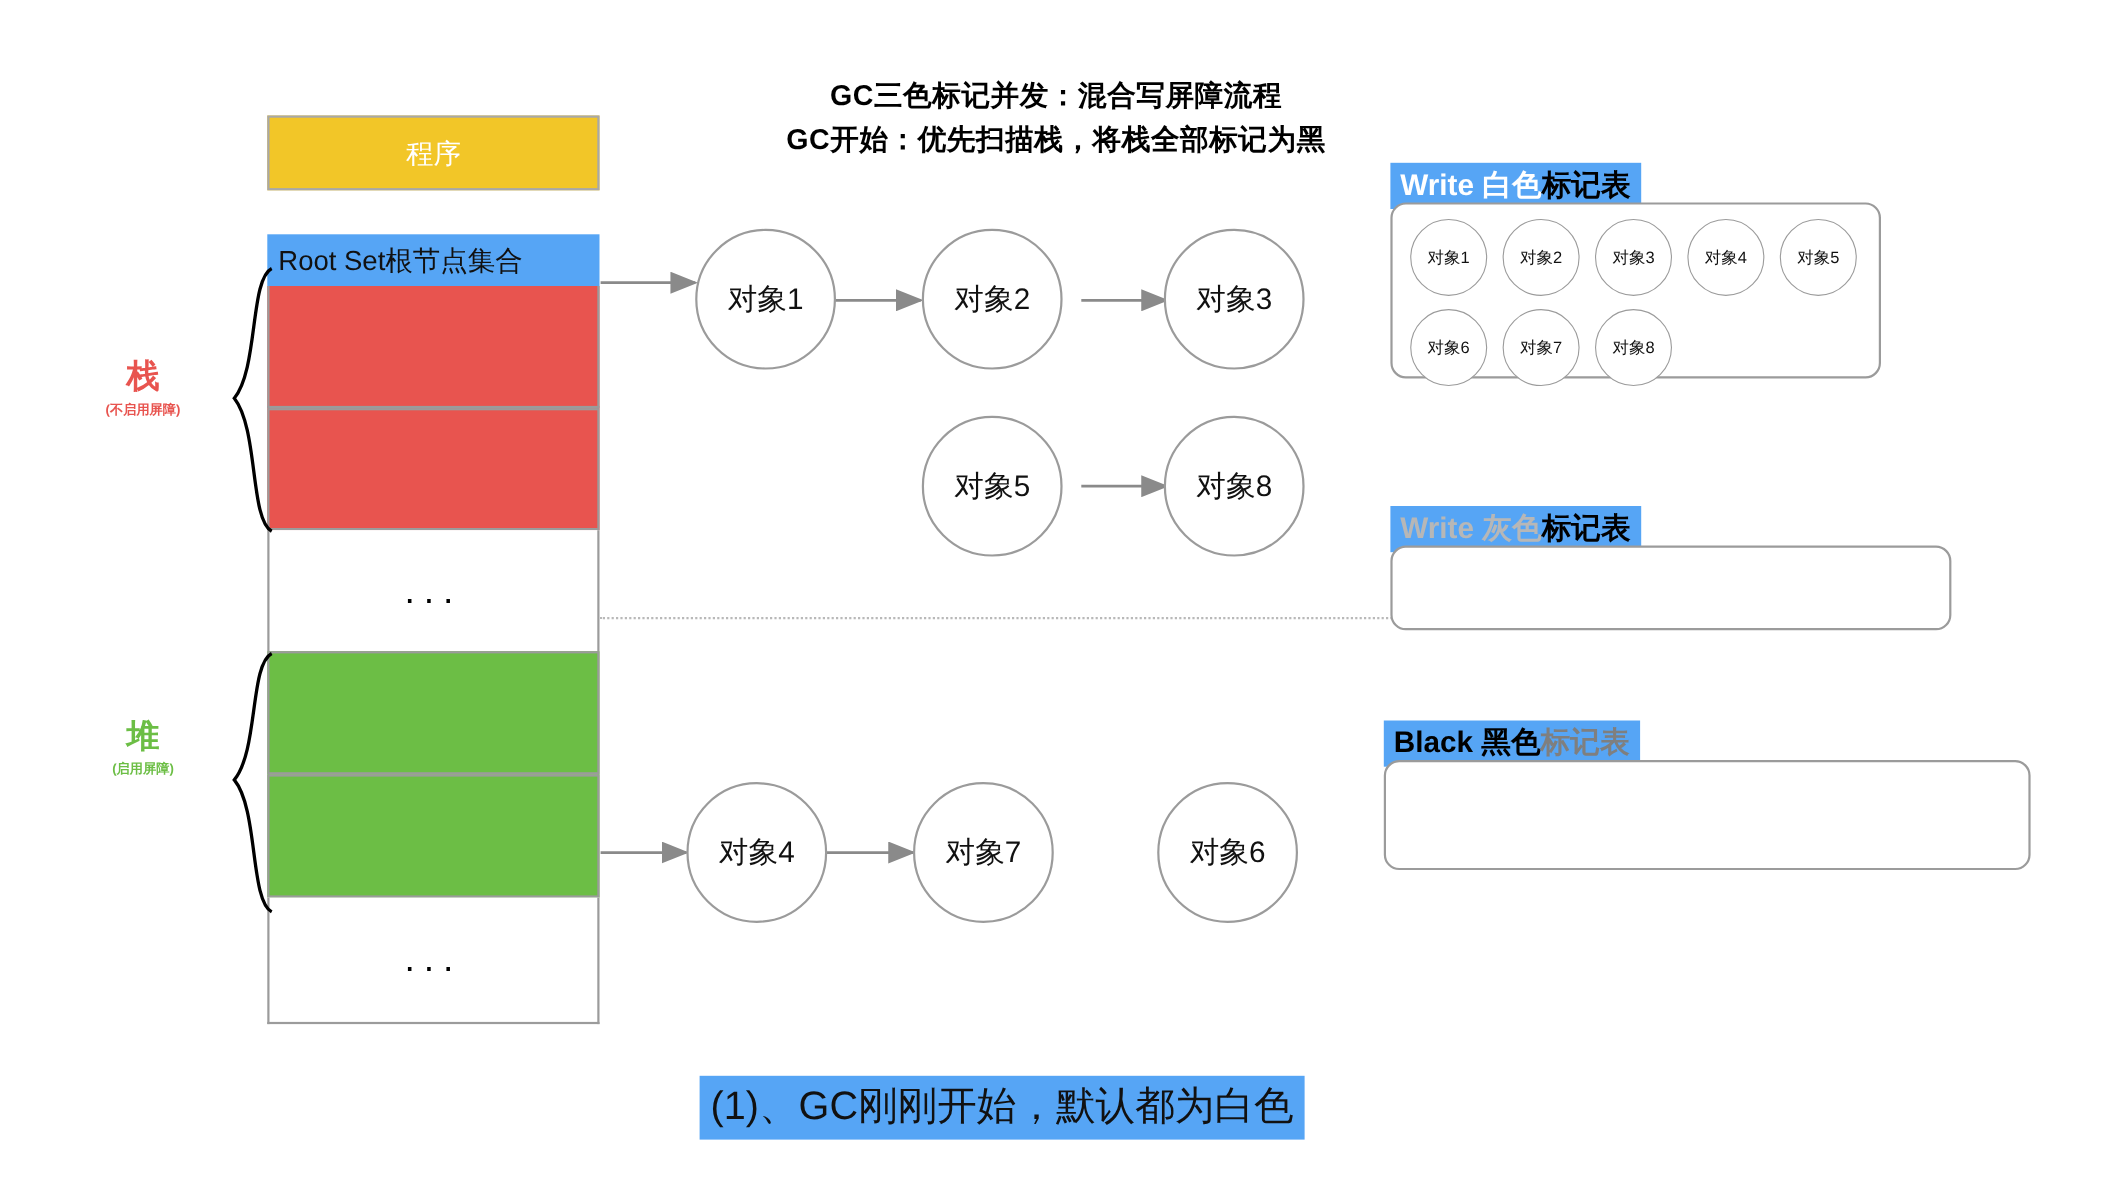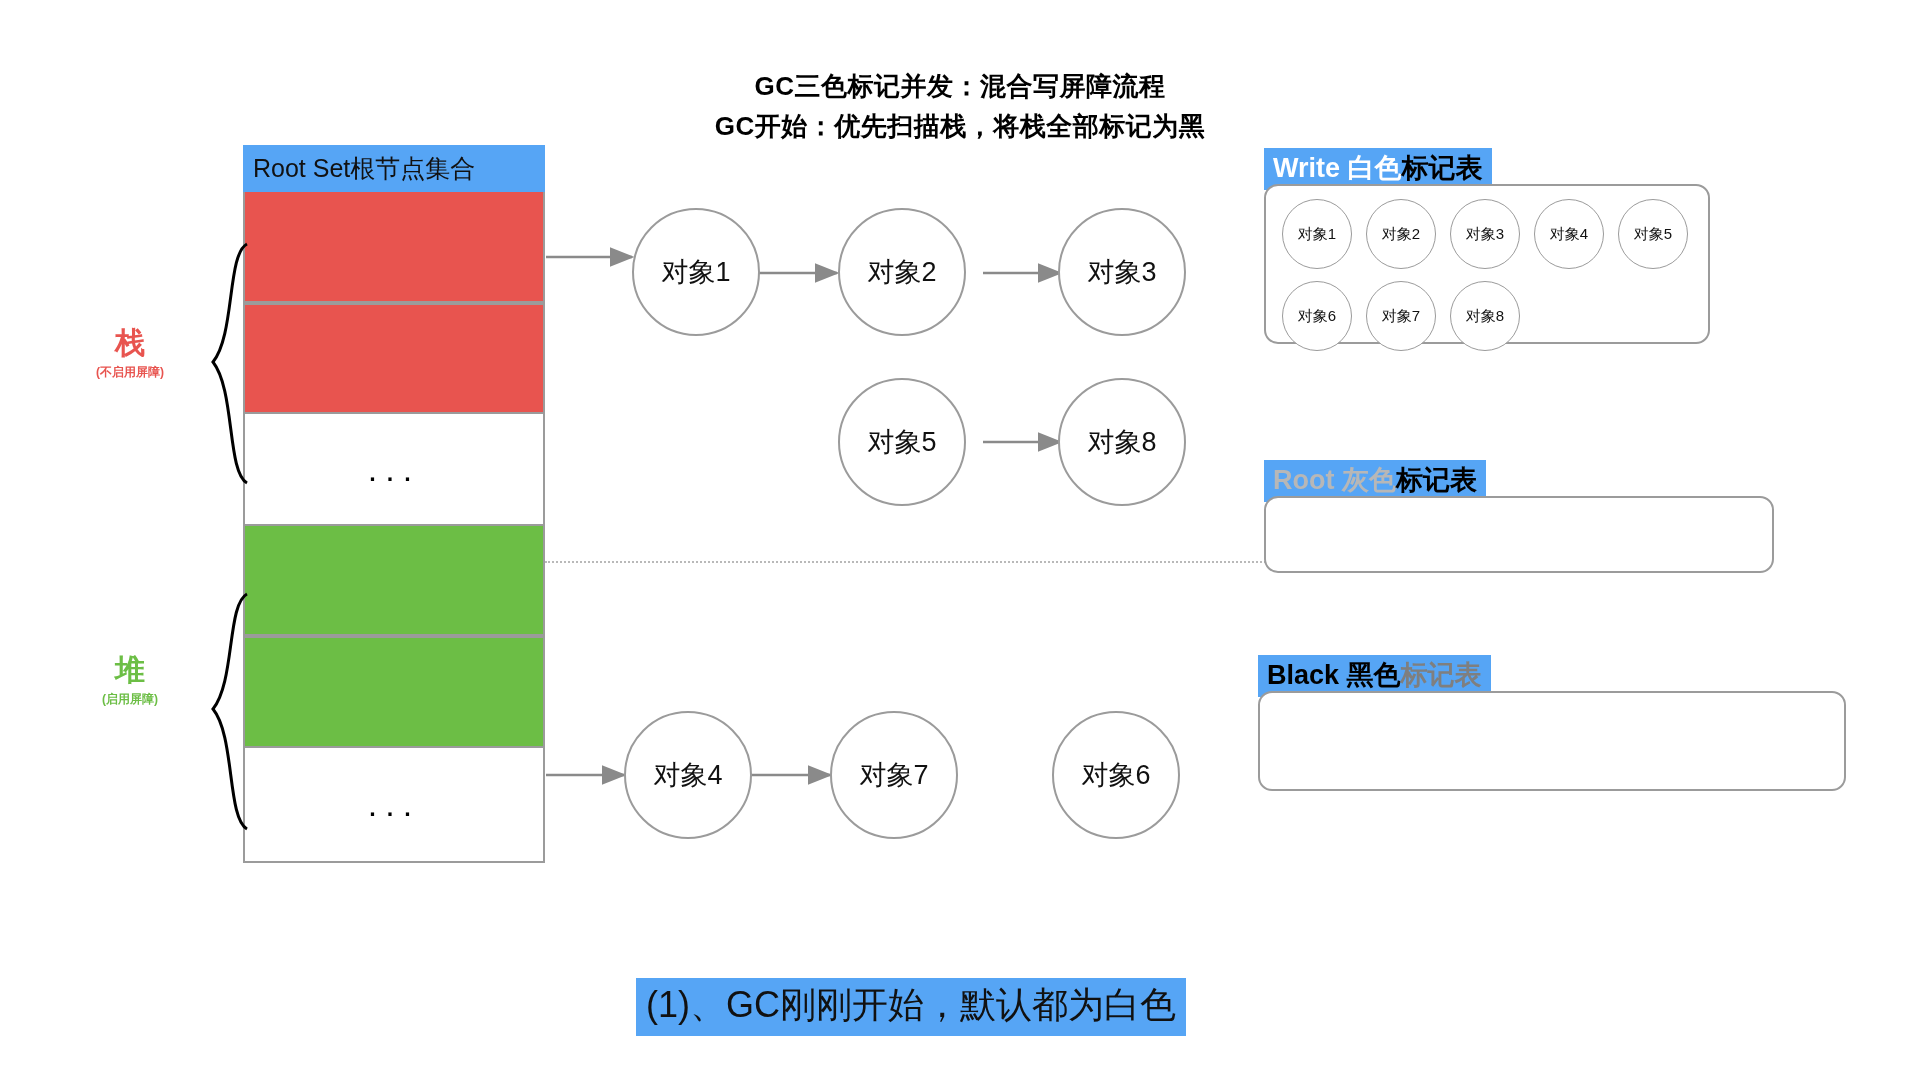--- a/index.html
+++ b/index.html
@@ -214,20 +214,21 @@
 <body>
 
 <div class="canvas">
 
   <div class="title-block">
     <span class="title-line">GC三色标记并发：混合写屏障流程</span>
     <span class="title-line">GC开始：优先扫描栈，将栈全部标记为黑</span>
   </div>
 
   <div class="mem-col">
+    <div class="mem-cell cell-program">程序</div>
     <div class="mem-cell cell-rootset">Root Set根节点集合</div>
     <div class="mem-cell cell-red"></div>
     <div class="mem-cell cell-red second"></div>
     <div class="mem-cell cell-ellipsis">...</div>
     <div class="mem-cell cell-green"></div>
     <div class="mem-cell cell-green second"></div>
     <div class="mem-cell cell-ellipsis-bottom">...</div>
   </div>
 
   <svg class="brace-svg" style="left:205px; top:240px;" width="50" height="250">
@@ -289,21 +290,21 @@
       </div>
       <div class="chip-row" style="margin-top:12px;">
         <div class="chip">对象6</div>
         <div class="chip">对象7</div>
         <div class="chip">对象8</div>
       </div>
     </div>
   </div>
 
   <div class="mark-table" style="left:1264px; top:460px; width:510px;">
-    <div class="mark-header"><span class="seg-en" style="color:#B7B7B7;">Root 灰色</span><span class="seg-cn" style="color:#000000;">标记表</span></div>
+    <div class="mark-header"><span class="seg-en" style="color:#B7B7B7;">Write 灰色</span><span class="seg-cn" style="color:#000000;">标记表</span></div>
     <div class="mark-body" style="height:77px;"></div>
   </div>
 
   <div class="mark-table" style="left:1258px; top:655px; width:588px;">
     <div class="mark-header"><span class="seg-en" style="color:#000000;">Black 黑色</span><span class="seg-cn" style="color:#7f7f7f;">标记表</span></div>
     <div class="mark-body" style="height:100px;"></div>
   </div>
 
   <div class="caption">(1)、GC刚刚开始，默认都为白色</div>
 

